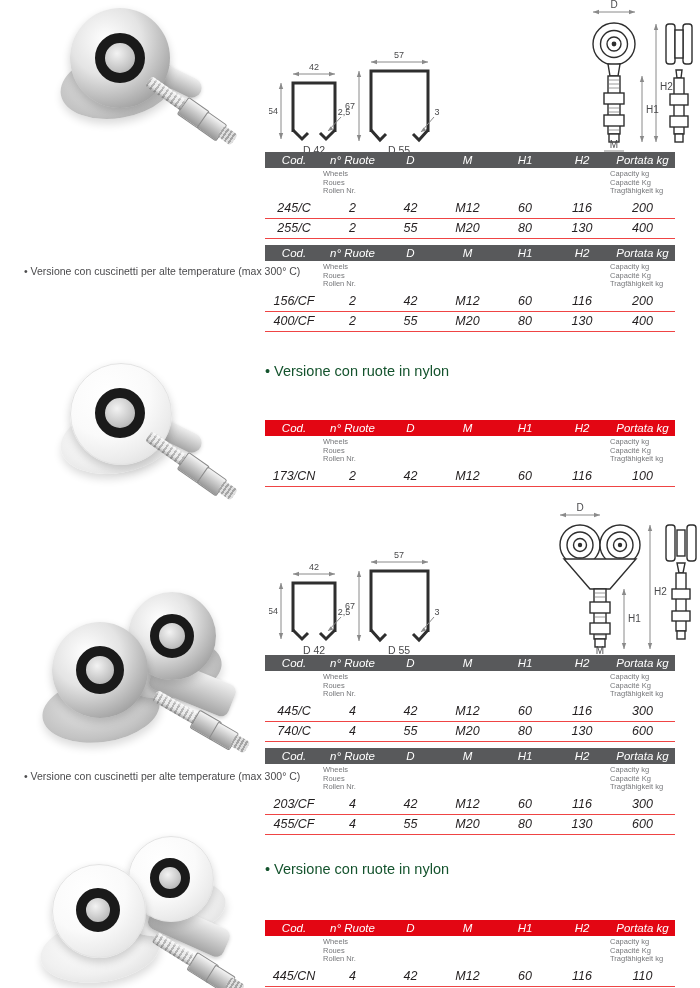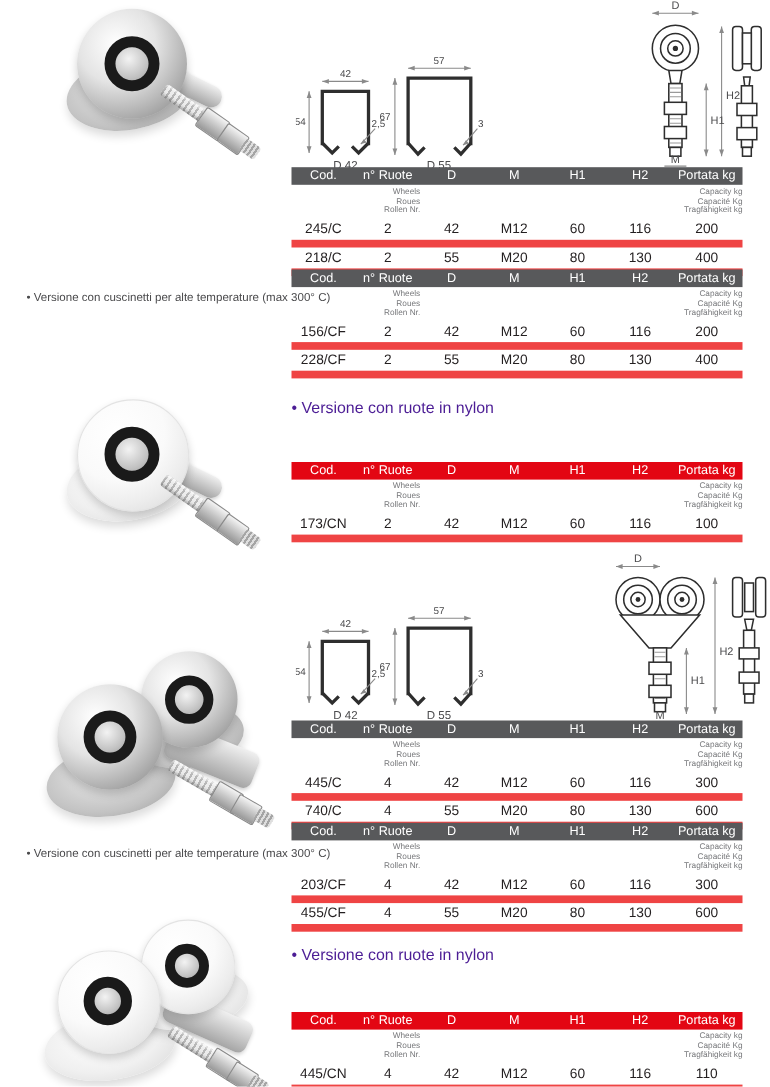--- a/index.html
+++ b/index.html
@@ -5,29 +5,29 @@
   html,body{margin:0;padding:0;background:#fff;}
   #page{position:relative;width:700px;height:988px;background:#fff;overflow:hidden;
         font-family:"Liberation Sans","DejaVu Sans",sans-serif;color:#231f20;}
   .abs{position:absolute;}
 
   
   .dtable{position:absolute;width:410px;}
   .thead{display:grid;grid-template-columns:58px 59px 57px 57px 58px 56px 65px;height:16px;align-items:center;}
   .thead.gray{background:#58595b;}
   .thead.red{background:#e30613;}
-  .th{color:#fff;font-size:11.5px;text-align:center;white-space:nowrap;}
+  .th{color:#fff;font-size:11.5px;text-align:center;white-space:nowrap;font-style:italic;}
   .tsub{display:grid;grid-template-columns:58px 59px 57px 57px 58px 56px 65px;padding:2px 0 3px 0;}
-  .ts{font-size:7.5px;line-height:8.5px;text-align:right;color:#77787b;}
-  .trow{display:grid;grid-template-columns:58px 59px 57px 57px 58px 56px 65px;height:19px;align-items:center;border-bottom:7px solid #ef4444;}
+  .ts{font-size:7.5px;line-height:8.5px;text-align:left;color:#77787b;}
+  .trow{display:grid;grid-template-columns:58px 59px 57px 57px 58px 56px 65px;height:19px;align-items:center;border-bottom:1px solid #ef4444;font-style:italic;}
   .c{font-size:12.5px;text-align:center;color:#231f20;white-space:nowrap;}
 
   
   .note-sm{position:absolute;font-size:10.5px;color:#4a4a4c;white-space:nowrap;margin-left:16px;}
-  .note-lg{position:absolute;font-size:14.5px;color:#4c1d95;white-space:nowrap;}
+  .note-lg{position:absolute;font-size:14.5px;color:#14532d;white-space:nowrap;}
 
   
   .photo{position:absolute;}
   .pellipse{position:absolute;border-radius:50%;
     background:radial-gradient(ellipse at 45% 38%,#ececec 0%,#c3c3c3 62%,#9d9d9d 100%);
     box-shadow:0 5px 9px rgba(0,0,0,.14);}
   .pellipse.nylon{background:radial-gradient(ellipse at 45% 38%,#ffffff 0%,#f0f0f0 55%,#d7d7d7 100%);}
   .pwheel{position:absolute;border-radius:50%;
     background:radial-gradient(circle at 36% 32%,#ffffff 0%,#e4e4e4 38%,#bdbdbd 62%,#8e8e8e 90%,#7b7b7b 100%);
     box-shadow:0 4px 8px rgba(0,0,0,.18);}
@@ -188,21 +188,21 @@
     <div class="trow">
       <div class="c">245/C</div>
       <div class="c">2</div>
       <div class="c">42</div>
       <div class="c">M12</div>
       <div class="c">60</div>
       <div class="c">116</div>
       <div class="c">200</div>
     </div>
     <div class="trow">
-      <div class="c">218/C</div>
+      <div class="c">255/C</div>
       <div class="c">2</div>
       <div class="c">55</div>
       <div class="c">M20</div>
       <div class="c">80</div>
       <div class="c">130</div>
       <div class="c">400</div>
     </div>
   </div>
 
   <div class="dtable" style="left:265px;top:245px;">
@@ -235,21 +235,21 @@
     <div class="trow">
       <div class="c">156/CF</div>
       <div class="c">2</div>
       <div class="c">42</div>
       <div class="c">M12</div>
       <div class="c">60</div>
       <div class="c">116</div>
       <div class="c">200</div>
     </div>
     <div class="trow">
-      <div class="c">228/CF</div>
+      <div class="c">400/CF</div>
       <div class="c">2</div>
       <div class="c">55</div>
       <div class="c">M20</div>
       <div class="c">80</div>
       <div class="c">130</div>
       <div class="c">400</div>
     </div>
   </div>
 
   <div class="note-sm" style="left:8px;top:265px;">• Versione con cuscinetti per alte temperature (max 300° C)</div>

